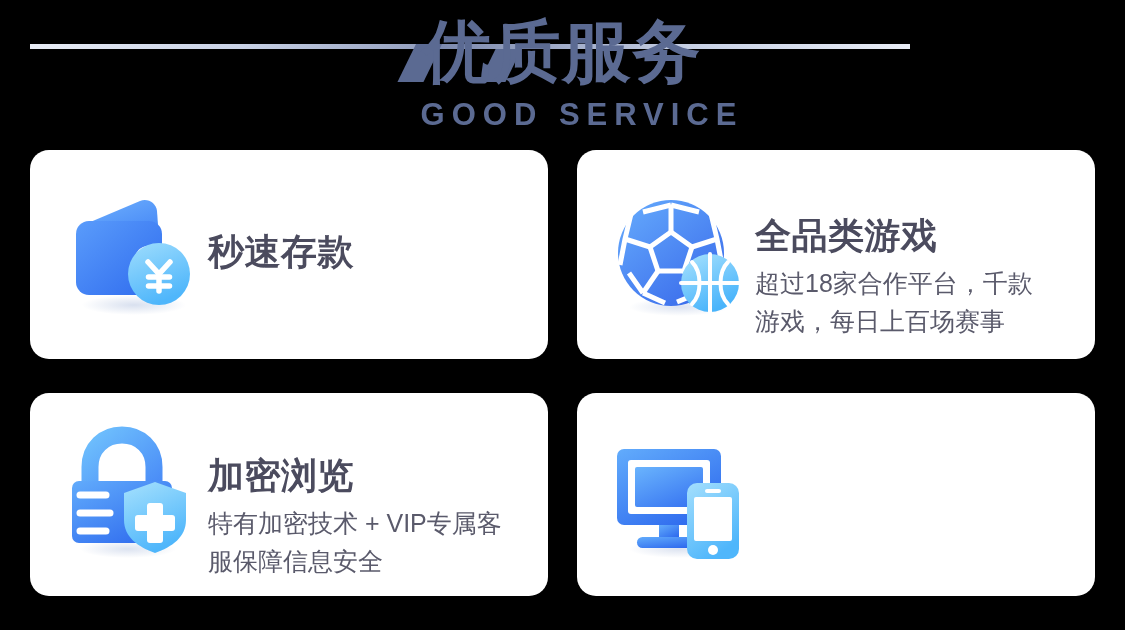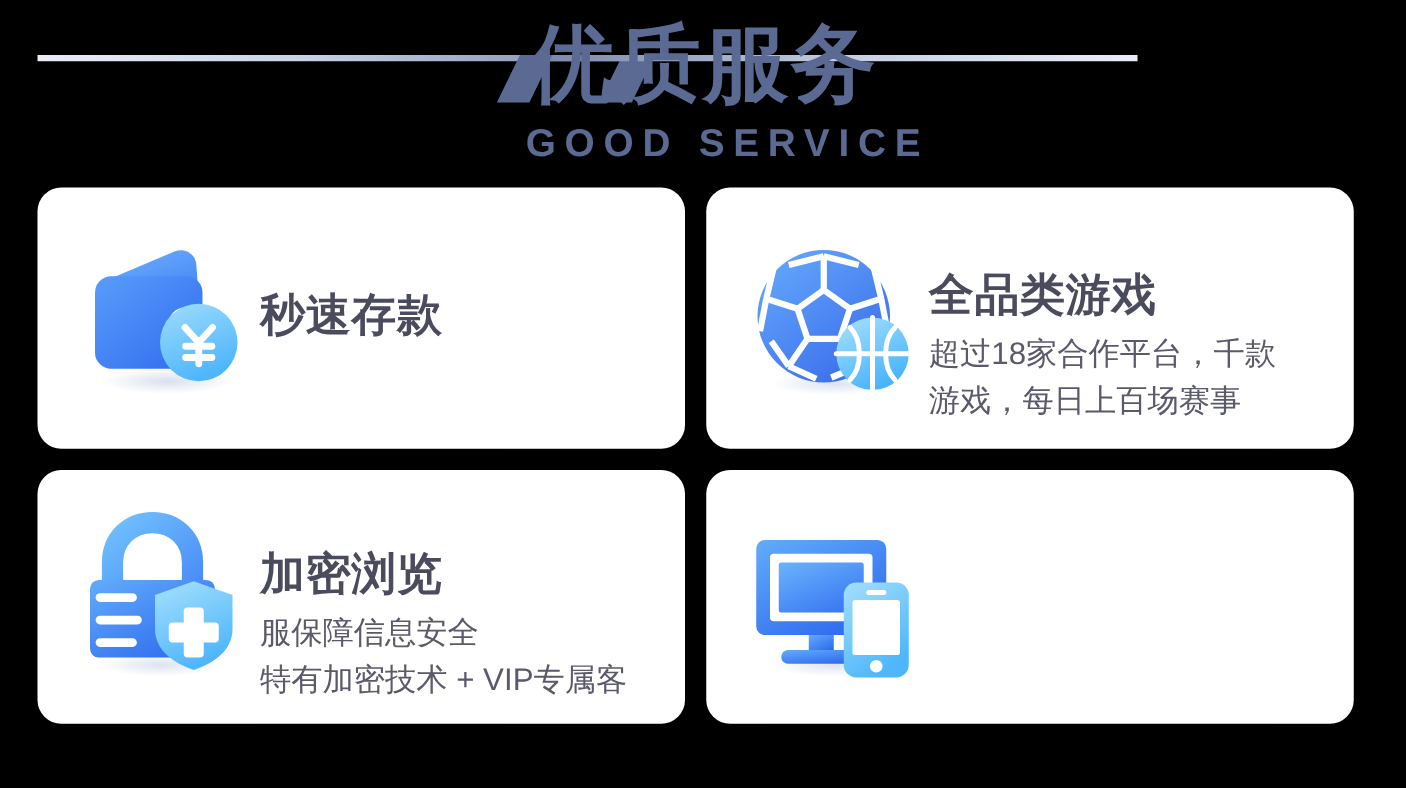--- a/index.html
+++ b/index.html
@@ -102,21 +102,20 @@
     position: absolute;
     left: 30px;
     top: 150px;
     width: 1065px;
     height: 446px;
     display: grid;
     grid-template-columns: 518px 518px;
     grid-template-rows: 209px 203px;
     column-gap: 29px;
     row-gap: 34px;
-    gap: 17px;
   }
 
   .card {
     position: relative;
     background: #ffffff;
     border-radius: 19px;
     display: flex;
     align-items: center;
     padding-left: 32px;
     overflow: hidden;
@@ -310,22 +309,22 @@
           <path d="M93 57 L124 68 V95 C124 112 110 122 93 128 C76 122 62 112 62 95 V68 Z" fill="url(#shieldGrad)"></path>
           <g fill="#ffffff">
             <rect x="85" y="78" width="16" height="40" rx="3"></rect>
             <rect x="73" y="90" width="40" height="16" rx="3"></rect>
           </g>
         </svg>
       </div>
       <div class="card-text">
         <div class="card-title">加密浏览</div>
         <div class="card-desc">
+          <div>特有加密技术 + VIP专属客</div>
           <div>服保障信息安全</div>
-          <div>特有加密技术 + VIP专属客</div>
         </div>
       </div>
     </div>
 
     <div class="card card-4">
       <div class="card-icon">
         <svg viewBox="0 0 140 140" width="140" height="140" aria-hidden="true">
           <defs>
             <linearGradient id="monGrad" x1="0" y1="0" x2="0.7" y2="1">
               <stop offset="0%" stop-color="#62acfc"></stop>

